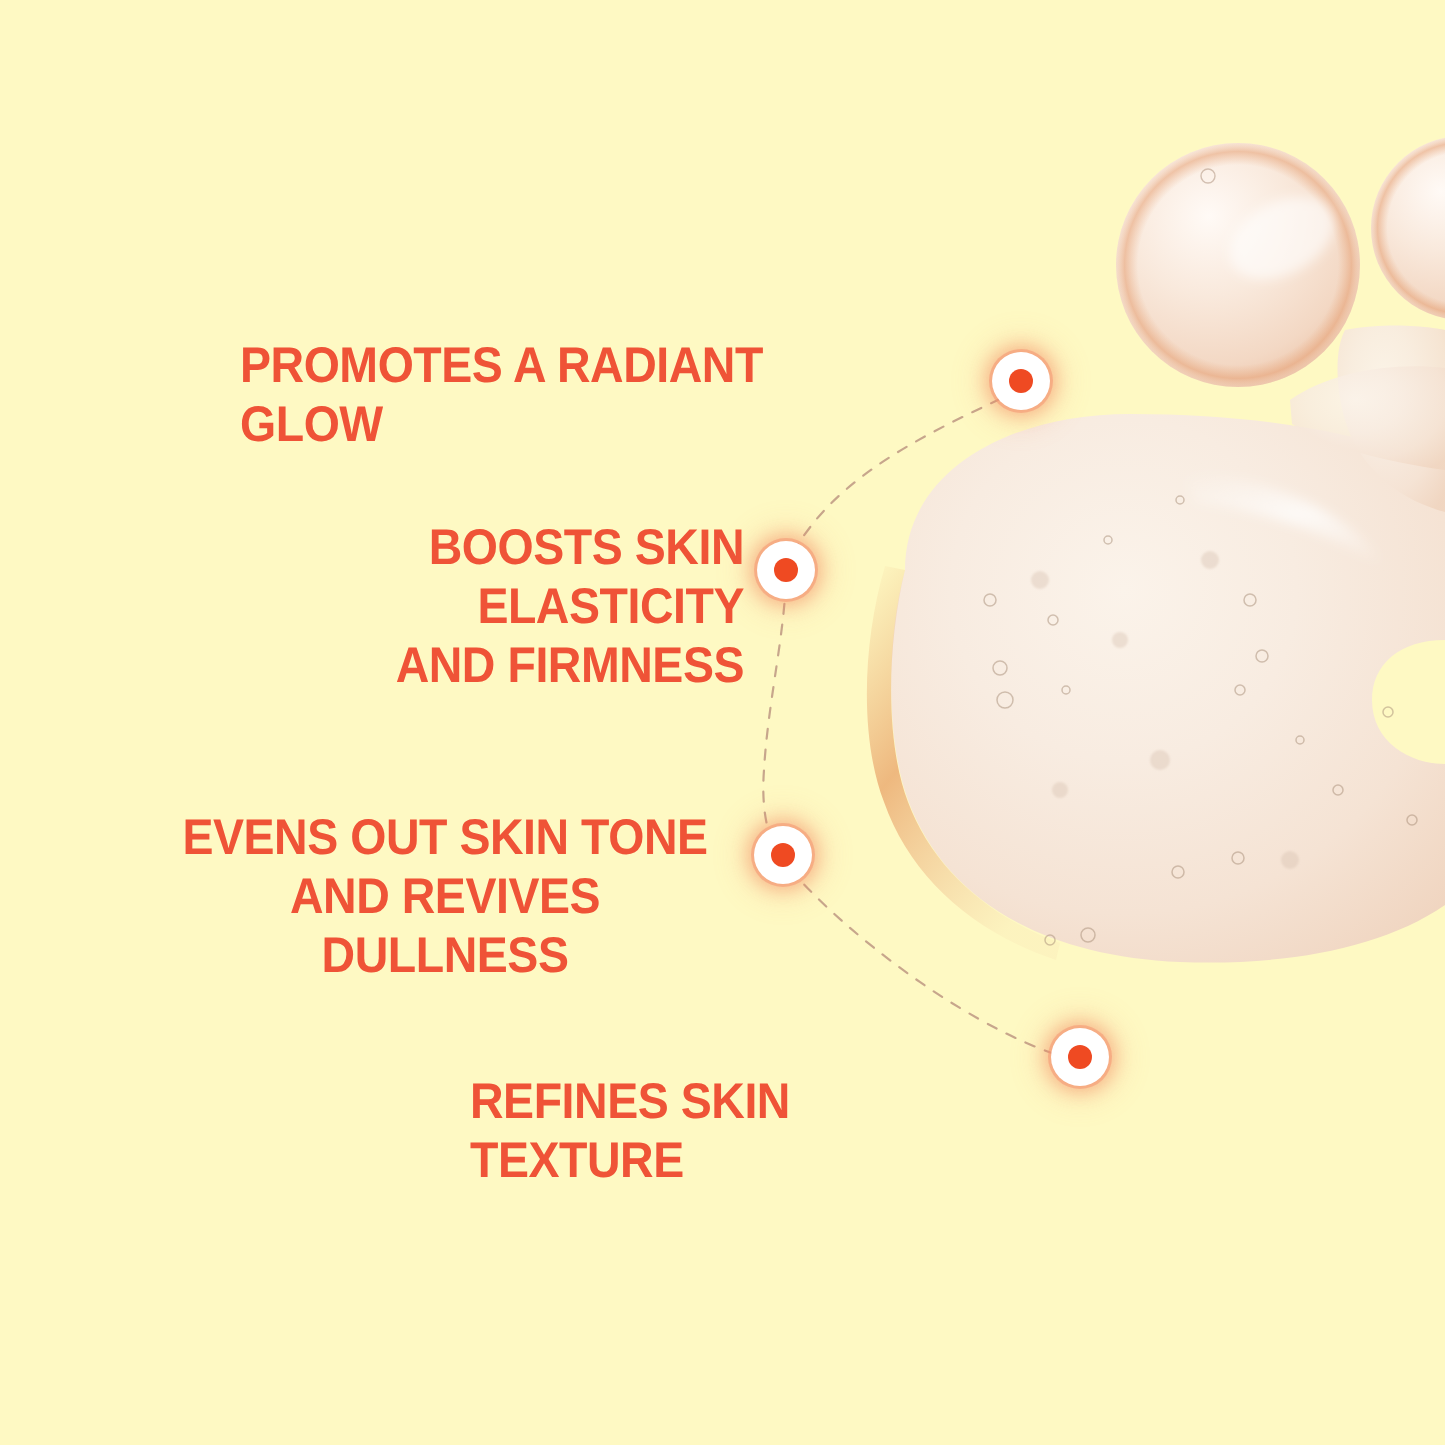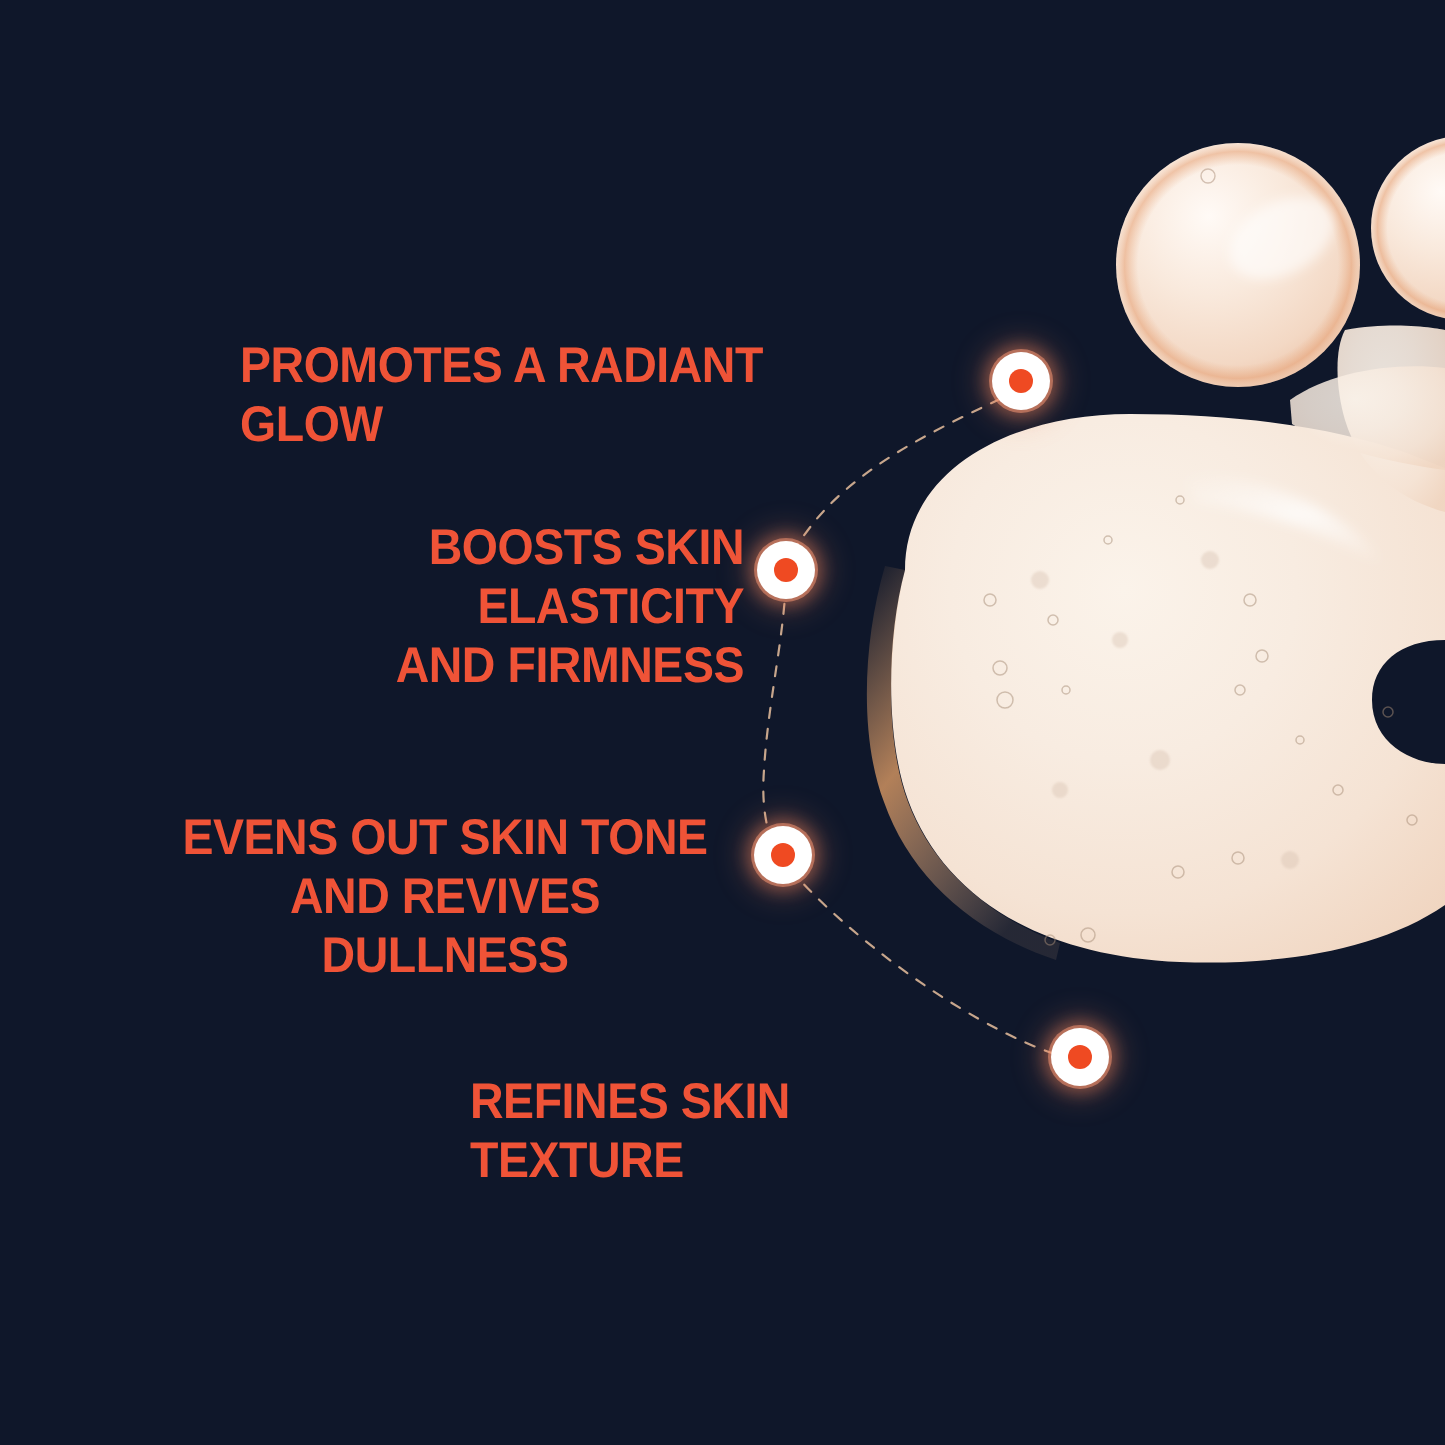--- a/index.html
+++ b/index.html
@@ -9,21 +9,21 @@
     background: #ffffff;
   }
   body {
     font-family: "Liberation Sans", sans-serif;
   }
 
   #stage {
     position: relative;
     width: 1445px;
     height: 1445px;
-    background: #0f172a;
+    background: #fef9c3;
     overflow: hidden;
   }
 
   
   #gel-layer {
     position: absolute;
     inset: 0;
     width: 1445px;
     height: 1445px;
     pointer-events: none;

